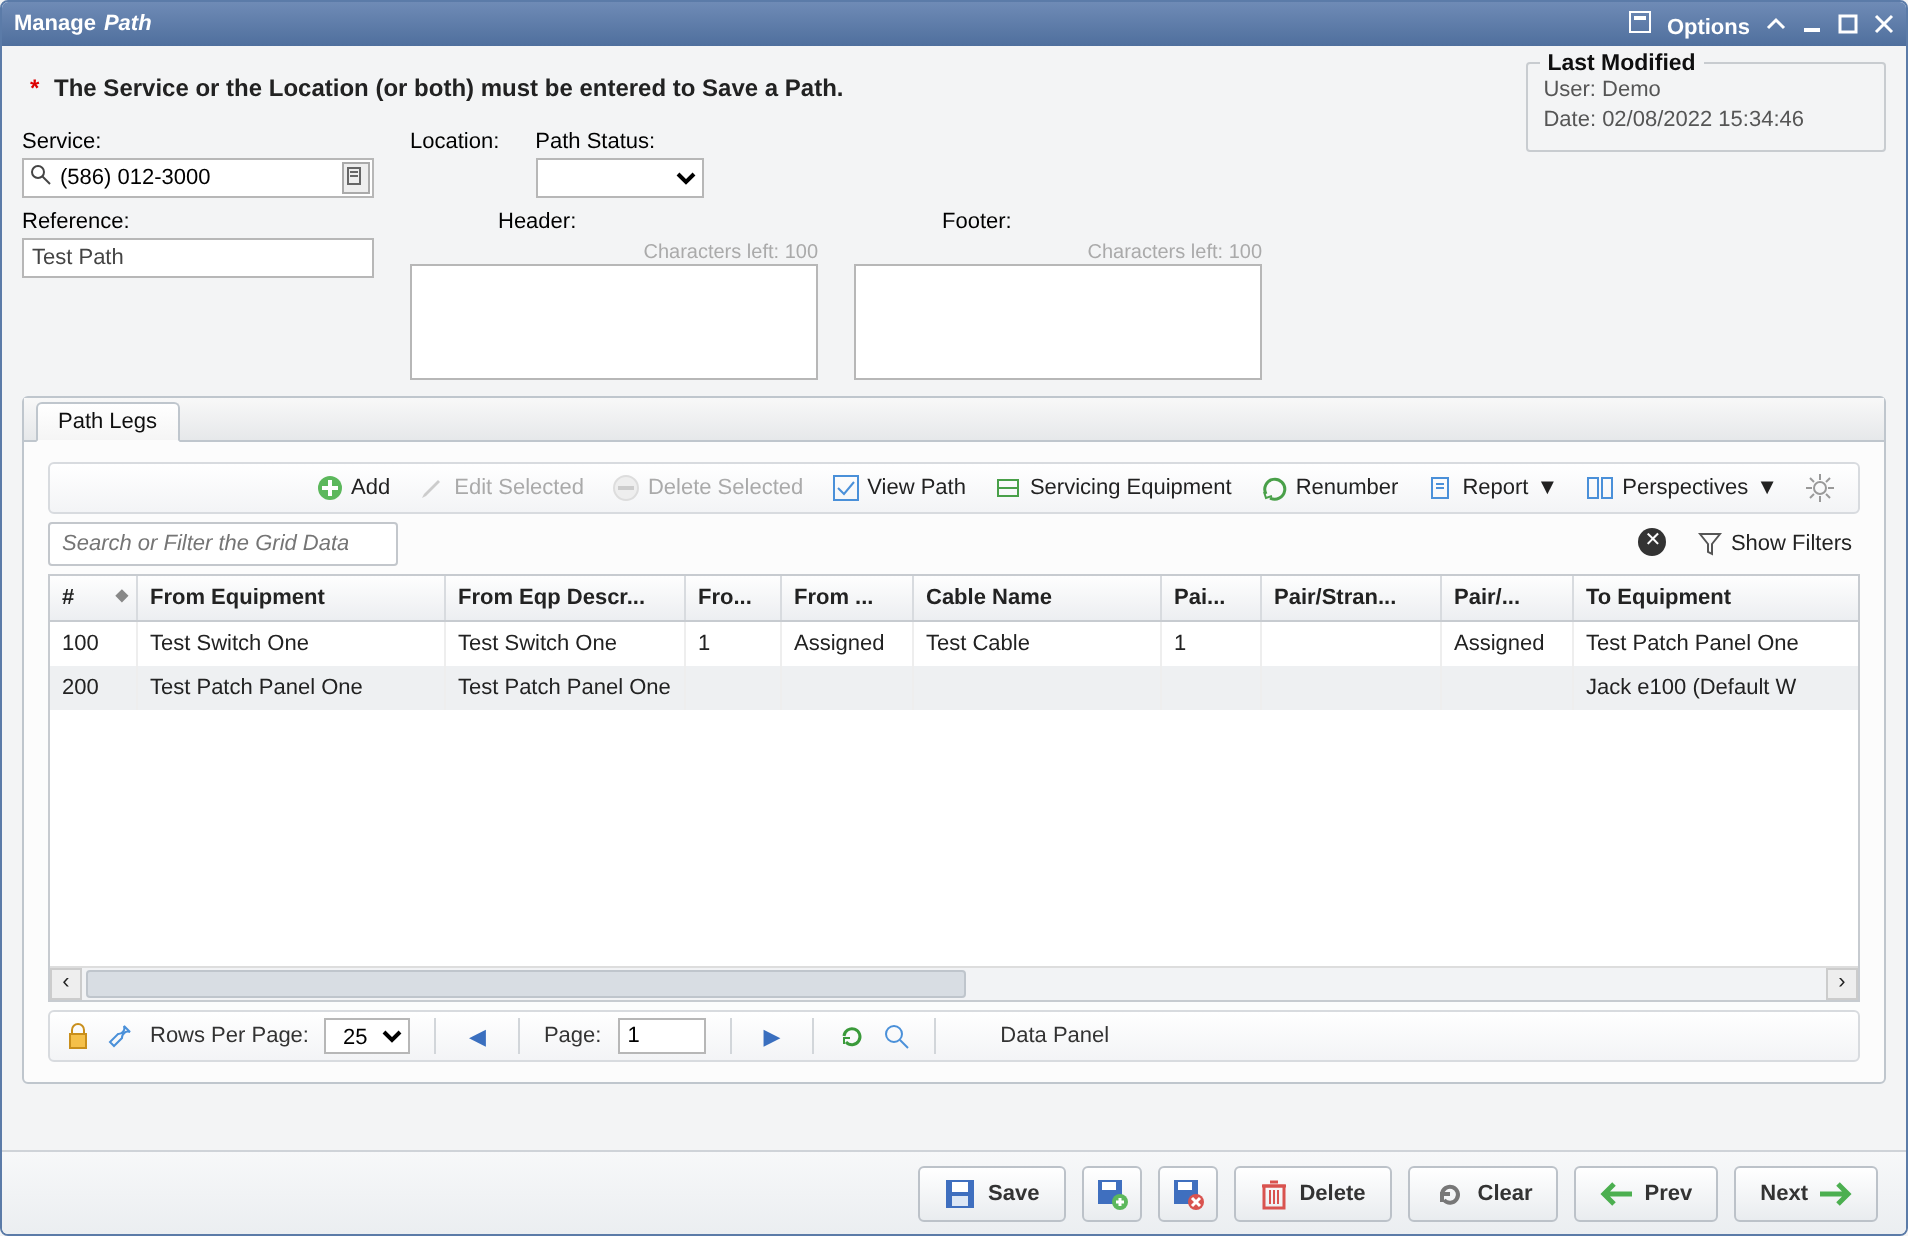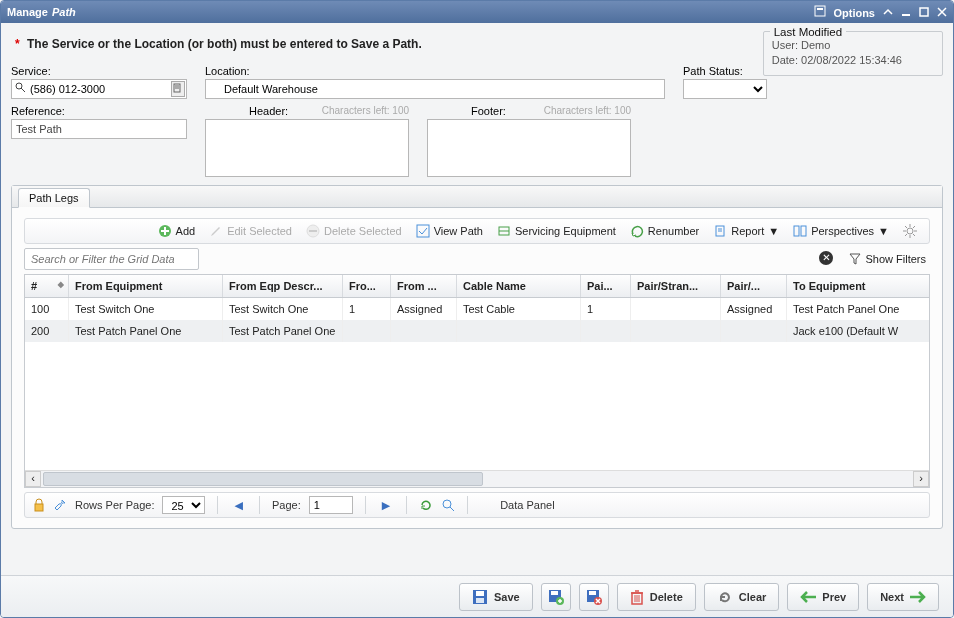--- a/index.html
+++ b/index.html
@@ -51,39 +51,39 @@
     position:absolute;
     top:8px; right:10px;
     border:1px solid #c8ccd0;
     padding:6px 40px 6px 8px;
     background:#f3f4f5;
     border-radius:2px;
     font-size:11px;
     color:#555;
     line-height:1.4;
   }
-  .last-mod .fieldset-label { position:absolute; top:-8px; left:6px; background:#f3f4f5; padding:0 4px; font-weight:normal; font-size:11.5px; color:#0f0f0f; }
+  .last-mod .fieldset-label { position:absolute; top:-8px; left:6px; background:#f3f4f5; padding:0 4px; font-weight:bold; font-size:11.5px; color:#0f0f0f; }
   .form-row { display:flex; gap:18px; margin-bottom:6px; }
   .field { display:flex; flex-direction:column; }
   .field label { color:#000; margin-bottom:2px; }
   input[type=text], textarea, select {
     font: inherit;
     border:1px solid #b7b7b7;
     background:#fff;
     padding:2px 4px;
   }
   .service-inp { width:176px; background:#fff; position:relative; }
   .service-inp input { width:100%; padding-left:18px; padding-right:18px; height:20px; }
   .service-inp .mag { position:absolute; left:4px; top:3px; font-size:11px; color:#444; }
   .service-inp .drop { position:absolute; right:2px; top:2px; width:14px; height:16px; border:1px solid #aaa; background:#eee; text-align:center; line-height:14px; }
   .location-inp { width:460px; height:20px; }
   .pathstatus select { width:84px; height:20px; }
   .reference-inp { width:176px; height:20px; background:#ececec; border:1px solid #c8c8c8; color:#444; }
   textarea.hdrftr { width:204px; height:58px; resize:none; background:#fff; }
-  .chars-left { color:#aaa; font-size:10px; float:right; }
+  .chars-left { color:#aaa; font-size:10px; float:right;margin-top:16px; }
   .field .lblrow { display:flex; justify-content:space-between;padding-left:44px; }
 
   .tab-panel {
     margin-top:8px;
     border:1px solid #bfc6cd;
     border-radius:3px;
     background:#fcfcfc;
     height:344px;
     display:flex;
     flex-direction:column;
@@ -295,21 +295,20 @@
             <svg width="10" height="12">
                 <rect x="2" y="2" width="6" height="8" fill="none" stroke="#666"></rect>
                 <line x1="3" y1="4" x2="7" y2="4" stroke="#666"></line>
                 <line x1="3" y1="6" x2="7" y2="6" stroke="#666"></line>
               </svg>
           </span>
         </div>
       </div>
       <div class="field">
         <label>Location:</label>
-        <input class="location-inp" type="text" style="padding-left: 18px;" value="Default Warehouse">
       </div>
       <div class="field pathstatus">
         <label>Path Status:</label>
         <select><option></option></select>
       </div>
     </div>
 
     <div class="form-row">
       <div class="field" style="width:176px">
         <label>Reference:</label>

